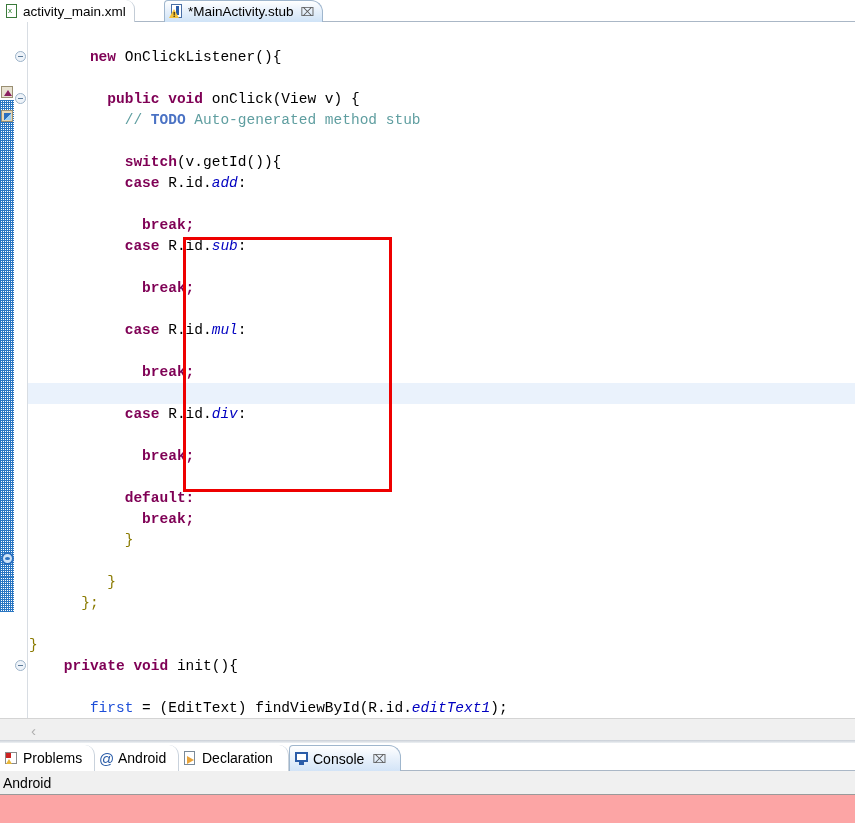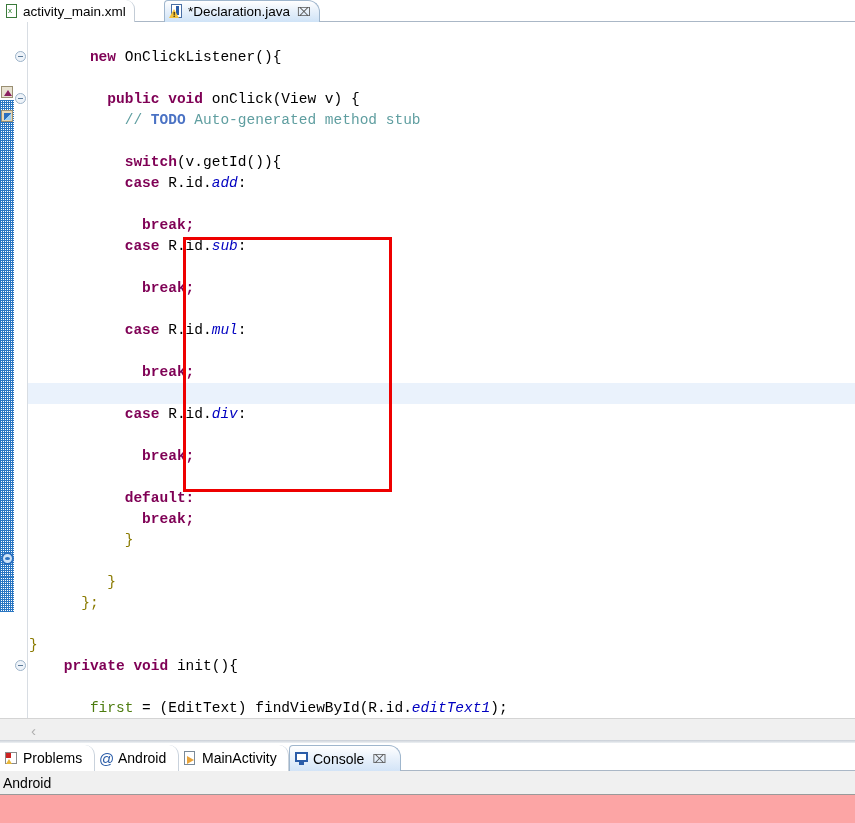--- a/index.html
+++ b/index.html
@@ -217,21 +217,21 @@
     font-size: 14.5px;
     line-height: 21px;
     white-space: pre;
   }
   .ln { position: absolute; left: 0; }
 
   
   .kw  { color: #7f0055; font-weight: bold; }
   .cmt { color: #5f9ea0; }
   .tdo { color: #4a72c4; font-weight: bold; }
-  .fld { color: #4d7c0f; }
+  .fld { color: #1d4ed8; }
   .sfld{ color: #0000c0; font-style: italic; }
   .pln { color: #000000; }
   .brc { color: #8a7a00; }
 
   
   .red-box {
     position: absolute;
     border: 3px solid #ee0000;
     box-sizing: border-box;
     background: transparent;
@@ -375,21 +375,21 @@
     <span class="tab-label">activity_main.xml</span>
   </div>
 
   <div class="tab active">
     <span class="tab-icon java-ico">
       <span class="page"></span>
         <span class="jbar"></span>
       <span class="warn"></span>
         <span class="warnbang">!</span>
     </span>
-    <span class="tab-label">*Declaration.java</span>
+    <span class="tab-label">*MainActivity.stub</span>
     <span class="tab-close">⌧</span>
   </div>
 </div>
 
 <div class="editor">
 
   <div class="left-band"></div>
   <div class="left-band-white" style="top:0;height:78px;"></div>
   <div class="left-band-white" style="top:590px;height:106px;"></div>
 
@@ -433,21 +433,21 @@
       <span class="vicon ic-javadoc">
         <span class="at">@</span>
       </span>
       <span class="vtab-label">Android</span>
     </div>
     <div class="vtab inactive" style="left: 179px; width: 110px;">
       <span class="vicon ic-decl">
         <span class="page"></span>
         <span class="arrow"></span>
       </span>
-      <span class="vtab-label">MainActivity</span>
+      <span class="vtab-label">Declaration</span>
     </div>
     <div class="vtab active" style="left: 289px; width: 112px; text-align: right;">
       <span class="vicon ic-console">
         <span class="mon"></span>
         <span class="stand"></span>
       </span>
       <span class="vtab-label">Console</span>
       <span class="vtab-close">⌧</span>
     </div>
   </div>

